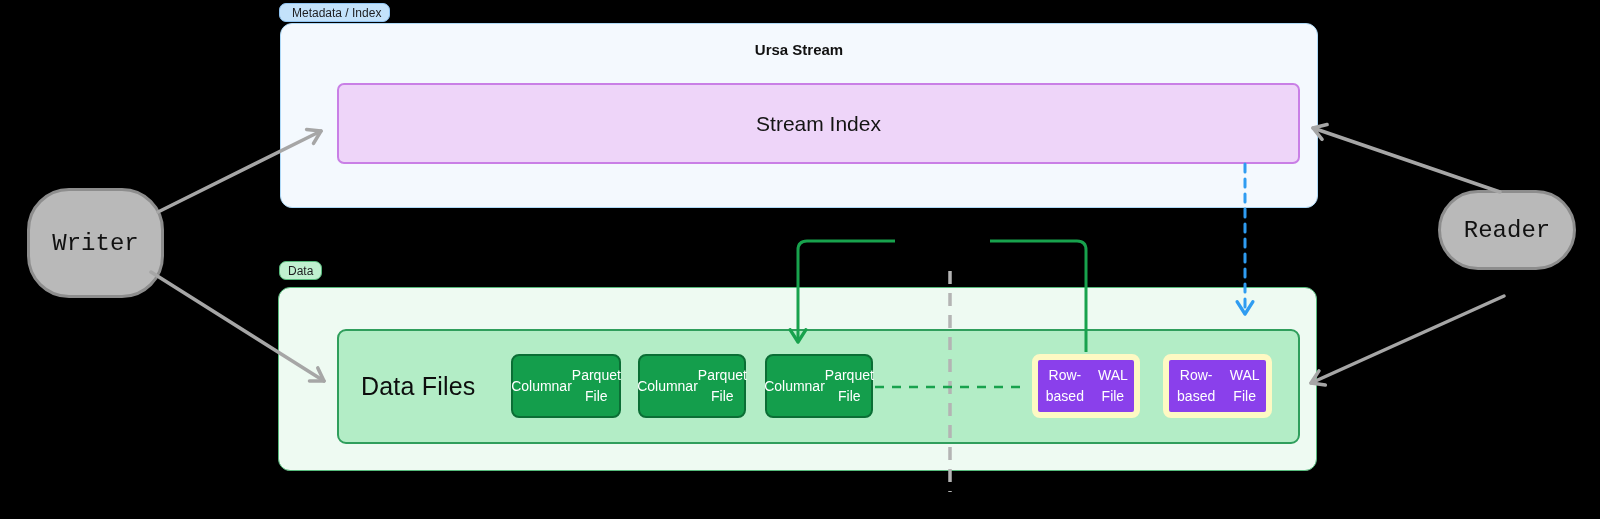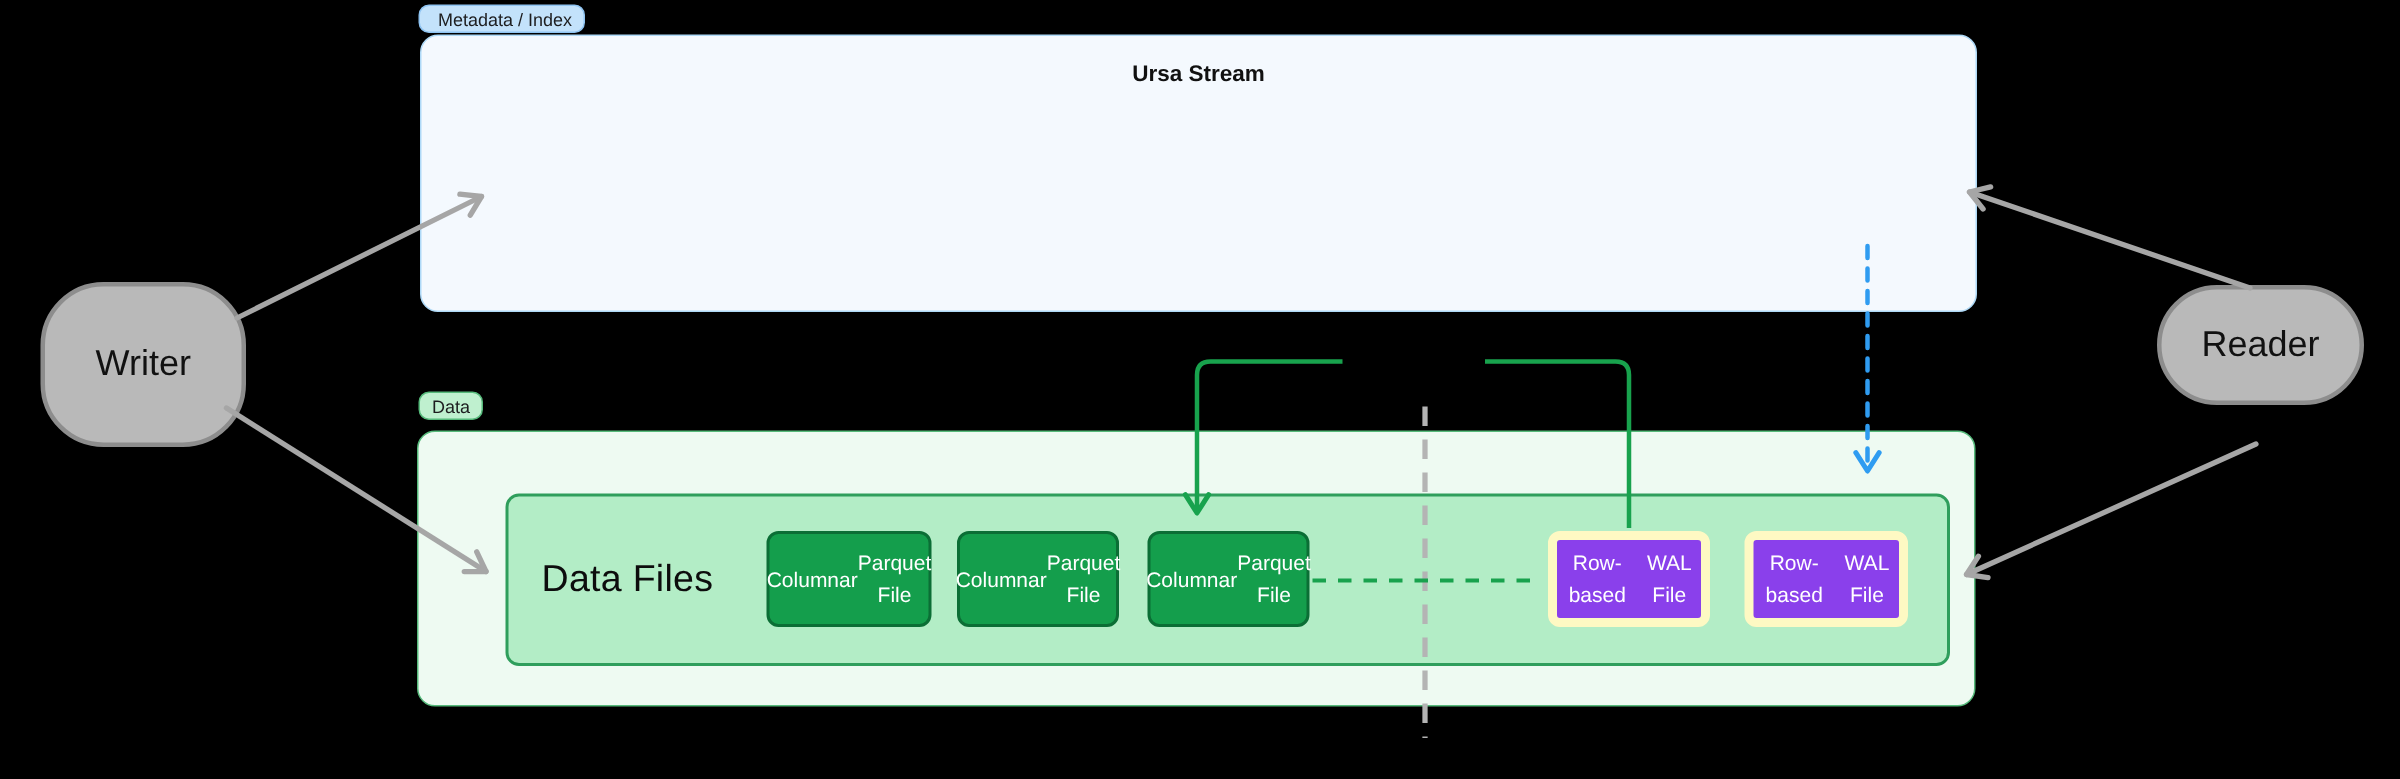--- a/index.html
+++ b/index.html
@@ -54,21 +54,21 @@
   .wal{background:#8a40eb;border:6px solid #fef9c3;}
   .fb1{left:511px;width:110px;}
   .fb2{left:638px;}
   .fb3{left:765px;}
   .fb4{left:1032px;}
   .fb5{left:1163px;width:109px;}
   
   .actor{
     position:absolute;background:#b9b9b9;border:3px solid #8d8d8d;border-radius:42px;
     display:flex;align-items:center;justify-content:center;box-sizing:border-box;
-    font-size:24px;font-weight:400;color:#111;
+    font-size:24px;font-weight:400;color:#111;font-family:Liberation Mono, monospace;
   }
   .writer{left:27px;top:188px;width:137px;height:110px;}
   .reader{left:1438px;top:190px;width:138px;height:80px;}
   
   .overlay{position:absolute;left:0;top:0;z-index:5;pointer-events:none;}
   .l-gray{stroke:#a6a6a6;stroke-width:3.5;fill:none;stroke-linecap:round;}
   .l-graydash{stroke:#b4b4b4;stroke-width:3.5;fill:none;stroke-linecap:butt;stroke-dasharray:13 9;}
   .l-green{stroke:#18a24d;stroke-width:3;fill:none;stroke-linecap:butt;}
   .l-greendash{stroke:#18a24d;stroke-width:2.6;fill:none;stroke-dasharray:9 8;}
   .l-blue{stroke:#2f9cf1;stroke-width:3;fill:none;stroke-linecap:round;stroke-dasharray:8 7;}
@@ -76,20 +76,23 @@
 </head>
 <body>
 
 <div id="canvas">
 
   <div class="meta-box"></div>
   <div class="meta-badge">
     <span>Metadata / Index</span>
   </div>
   <div class="section-title">Ursa Stream</div>
+  <div class="stream-index">
+    <span>Stream Index</span>
+  </div>
 
   <div class="data-box"></div>
   <div class="data-badge">
     <span>Data</span>
   </div>
   <div class="inner-box"></div>
   <div class="inner-title">Data Files</div>
 
   <div class="file-box parquet fb1">
     <span>Columnar</span>

